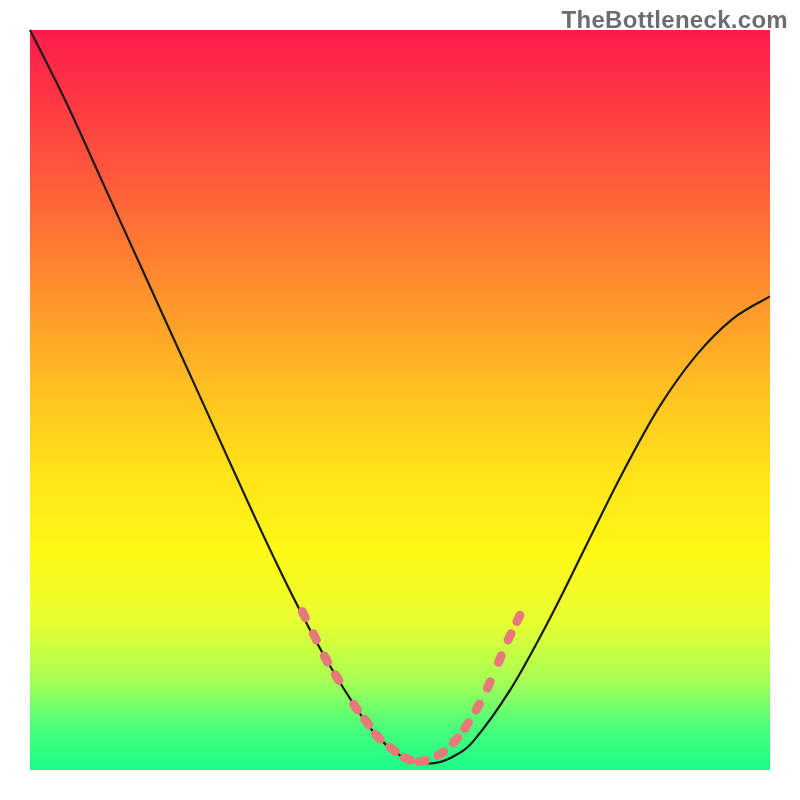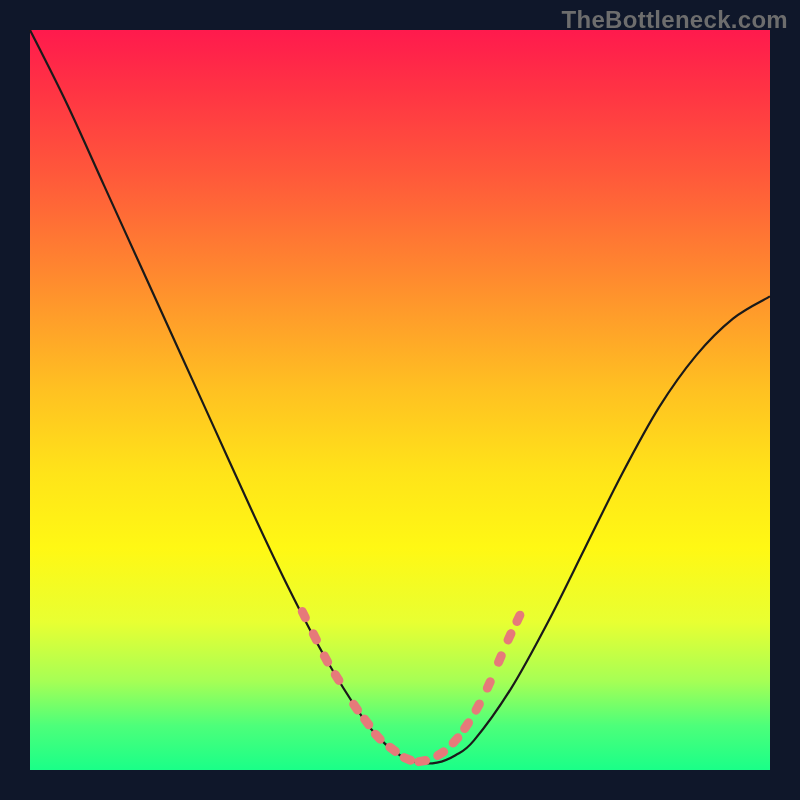--- a/index.html
+++ b/index.html
@@ -1,21 +1,21 @@
 <!DOCTYPE html>
 <html><head>
 <meta charset="utf-8">
 <style>
   * { margin: 0; padding: 0; box-sizing: border-box; }
   html, body { width: 800px; height: 800px; overflow: hidden; background: #000; }
   .frame {
     position: relative;
     width: 800px;
     height: 800px;
-    background: #0f172a;
+    background: #ffffff;
   }
   .plot-area {
     position: absolute;
     left: 30px;
     top: 30px;
     width: 740px;
     height: 740px;
     background: linear-gradient(
       to bottom,
       #ff1a4d 0%,

